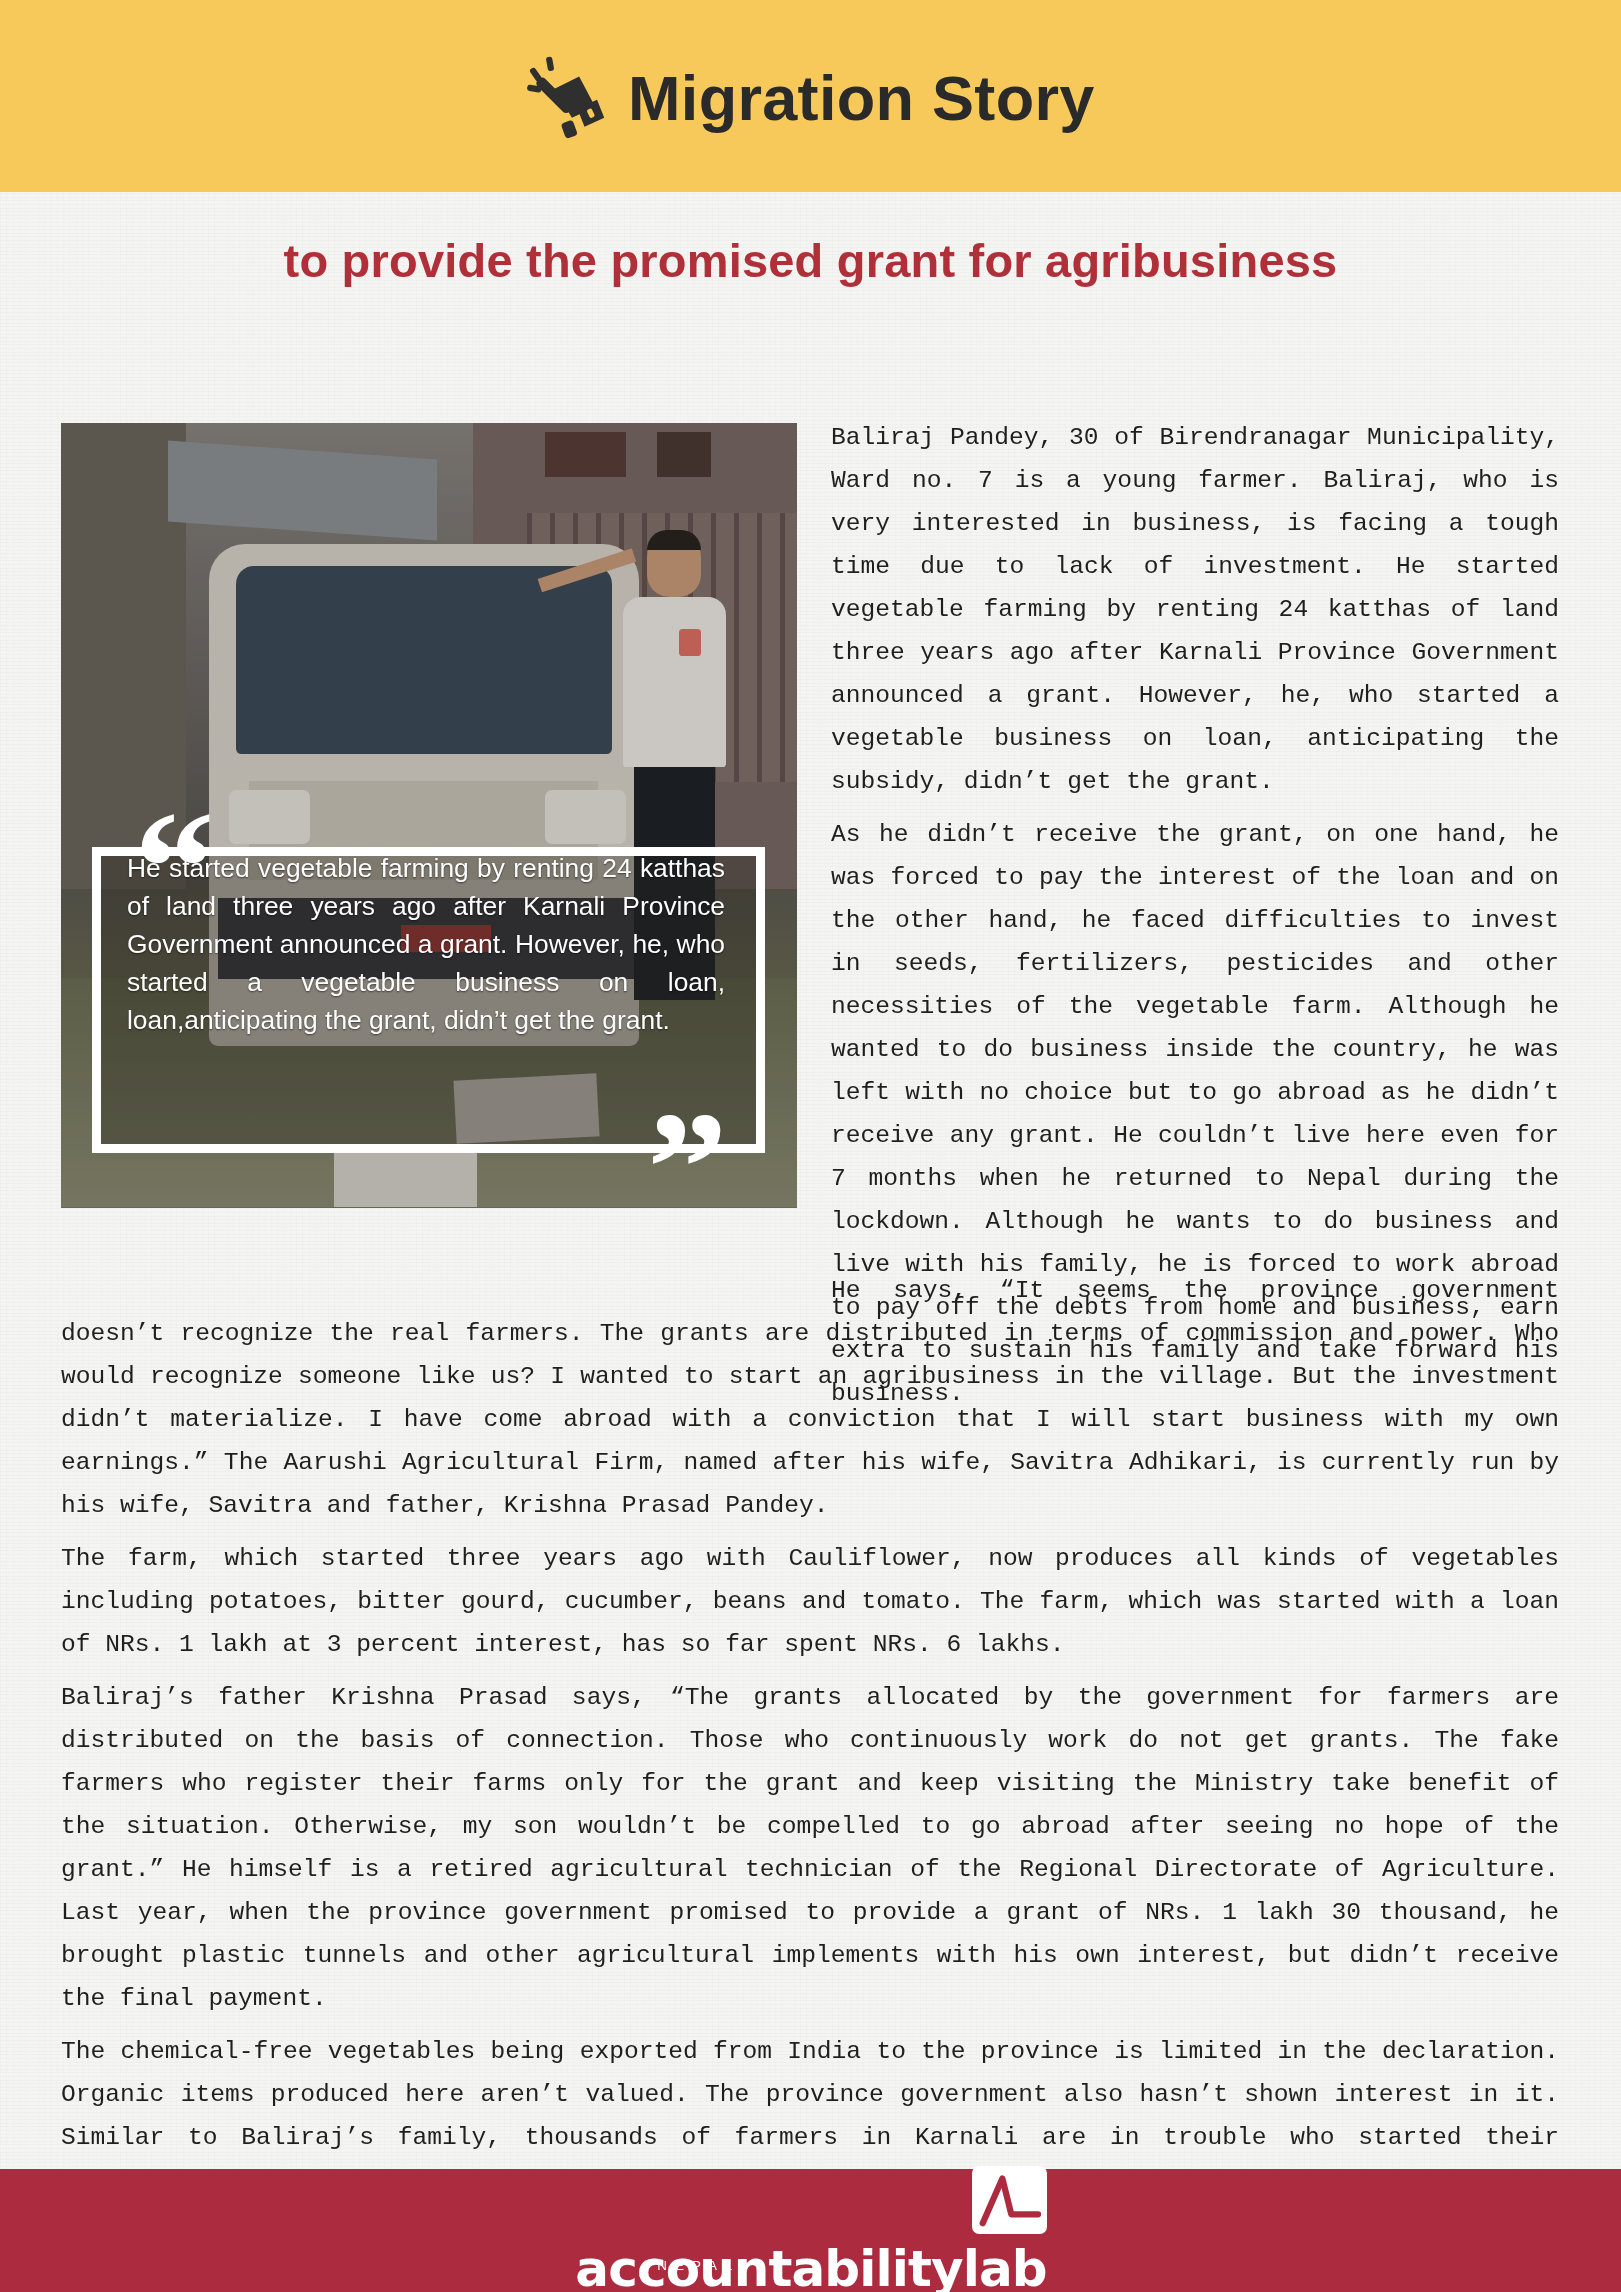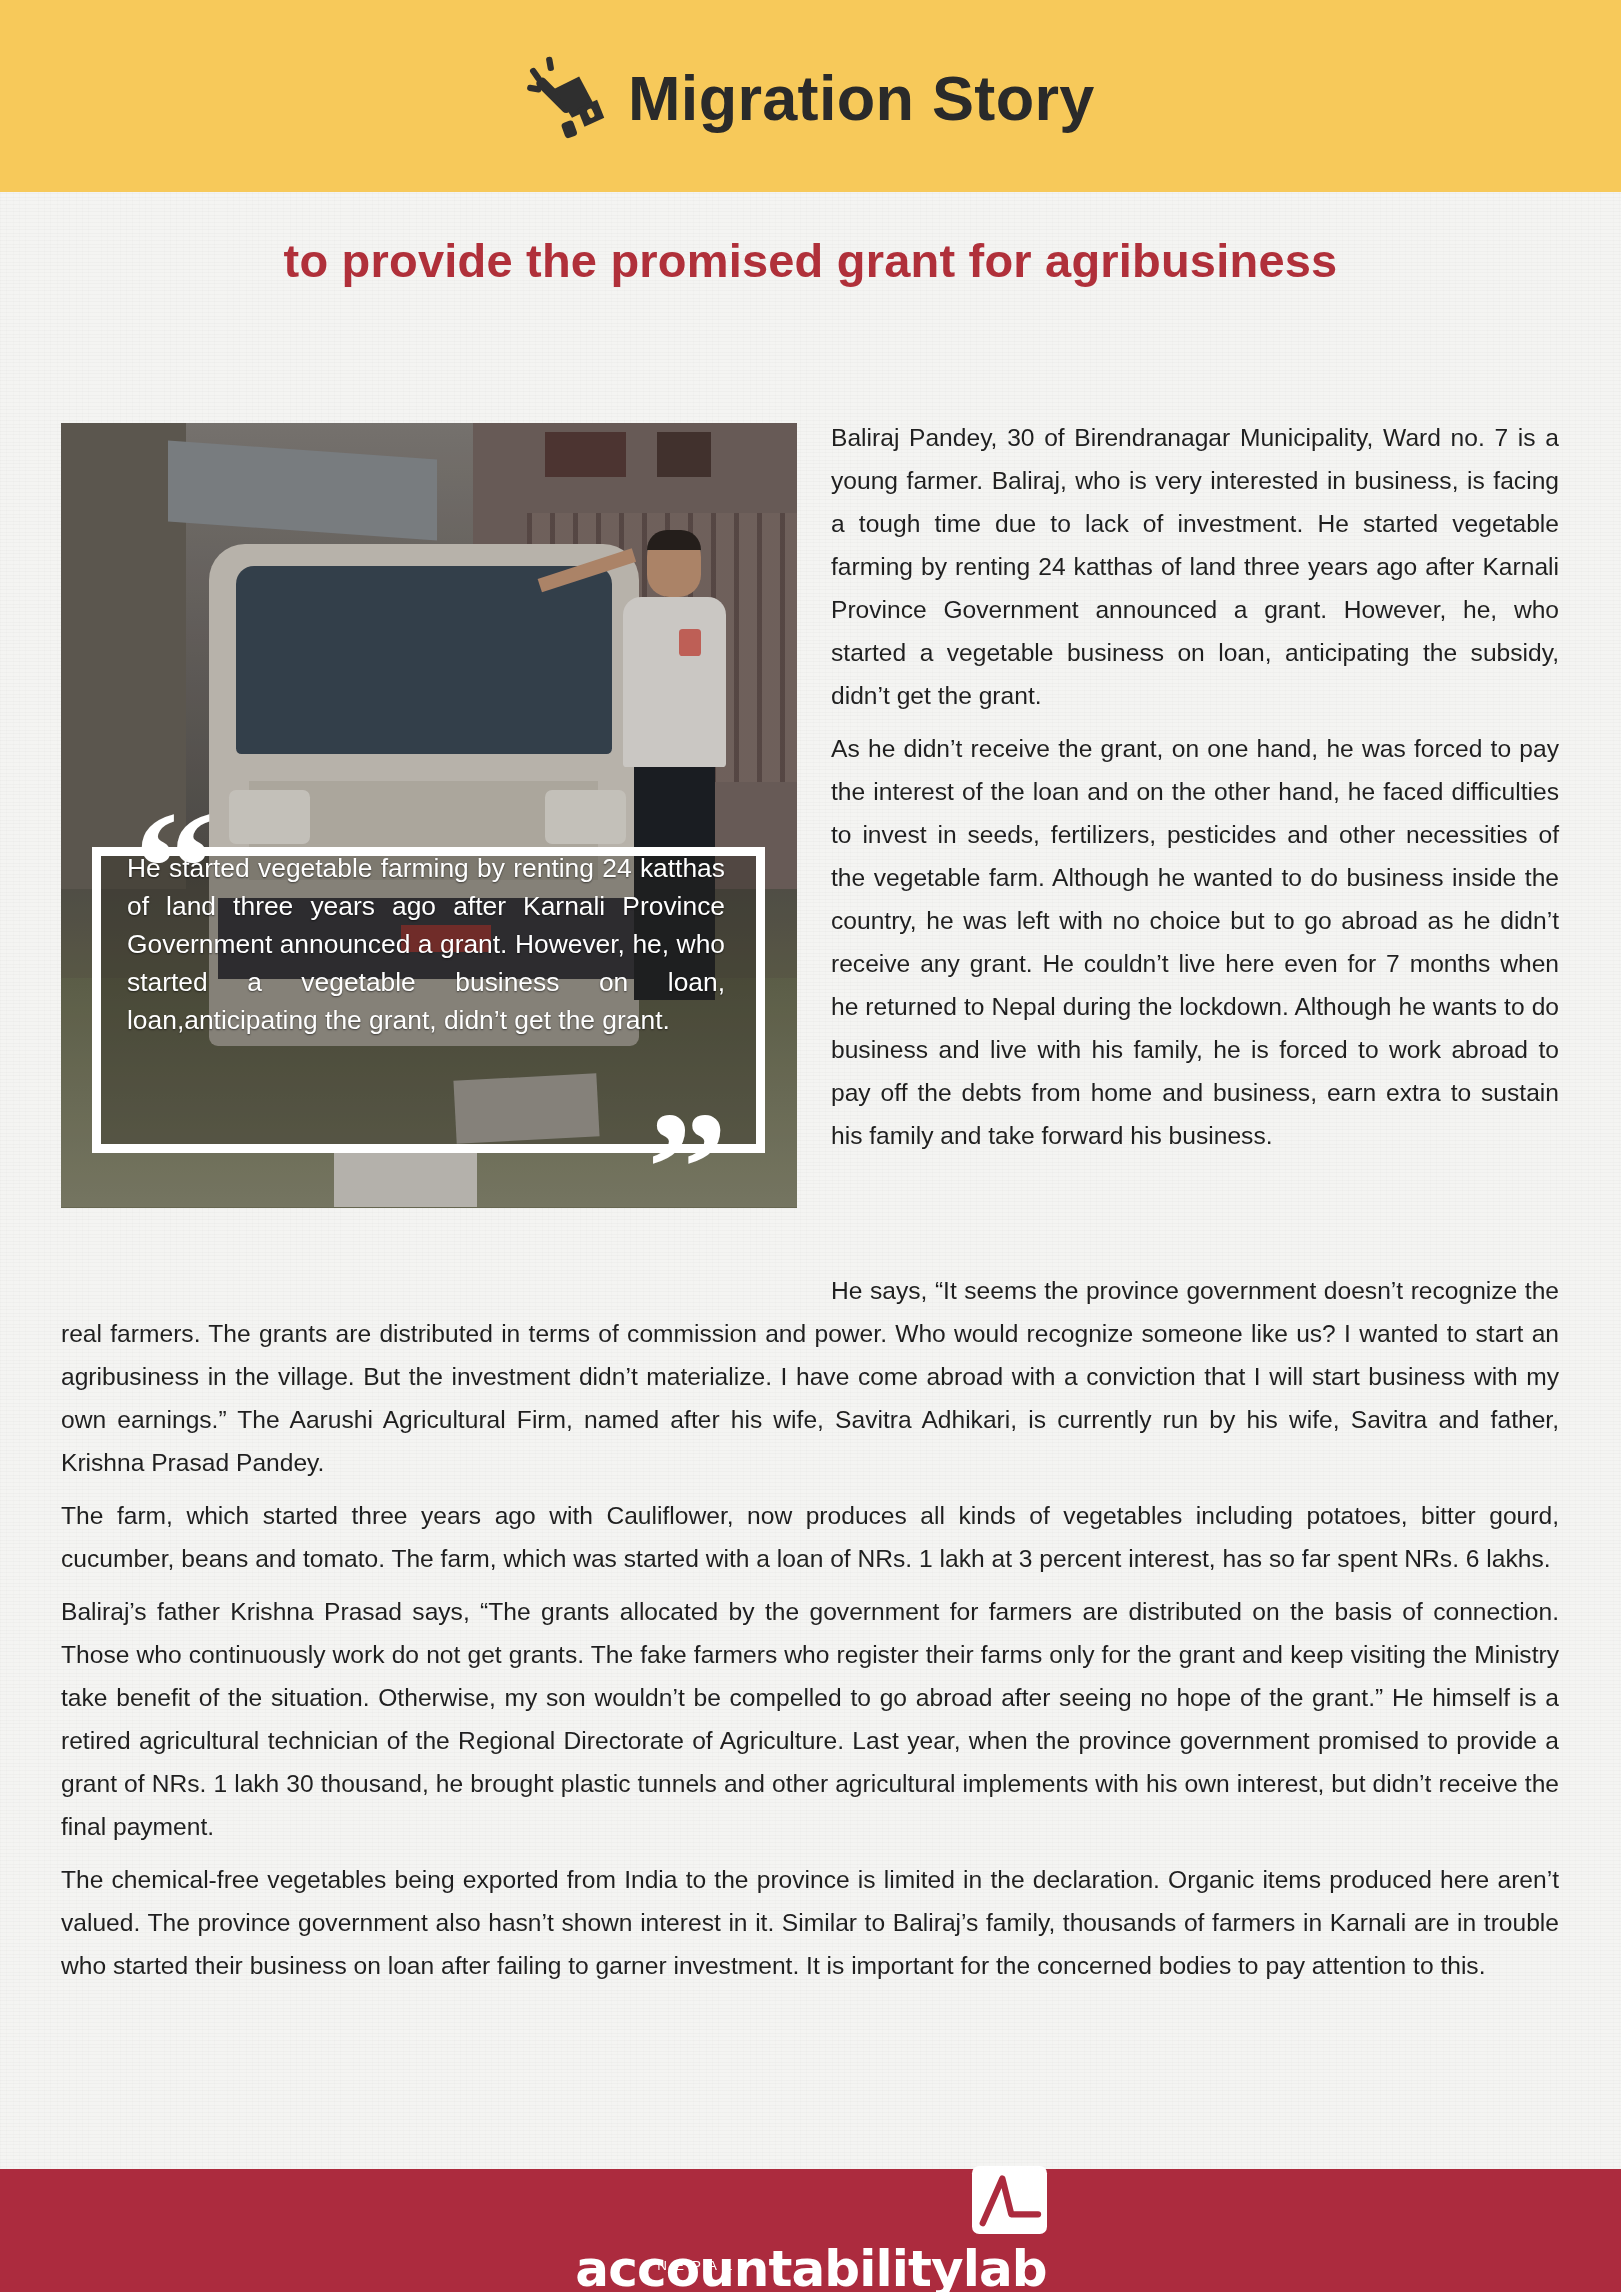--- a/index.html
+++ b/index.html
@@ -88,21 +88,21 @@
     }
     .quote-text {
       position: absolute; left: 127px; top: 849px; width: 598px;
       color: #ffffff; font-size: 26.4px; line-height: 38px;
       text-align: justify; text-shadow: 0 0.9px 1.8px rgba(0,0,0,0.55);
       font-family: "Liberation Sans Narrow", "Liberation Sans", sans-serif;
     }
 
     
     .body-text {
-      font-family: Liberation Sans, sans-serif;
+      font-family: Liberation Mono, monospace;
       font-size: 24.6px; line-height: 43px; color: #1f1f1f;
       text-align: justify;
     }
     .col-right {
       position: absolute; left: 831px; top: 416px; width: 728px;
     }
     .col-right p { margin-bottom: 9.9px; }
     .full {
       position: absolute; left: 61px; top: 1269px; width: 1498px;
     }

